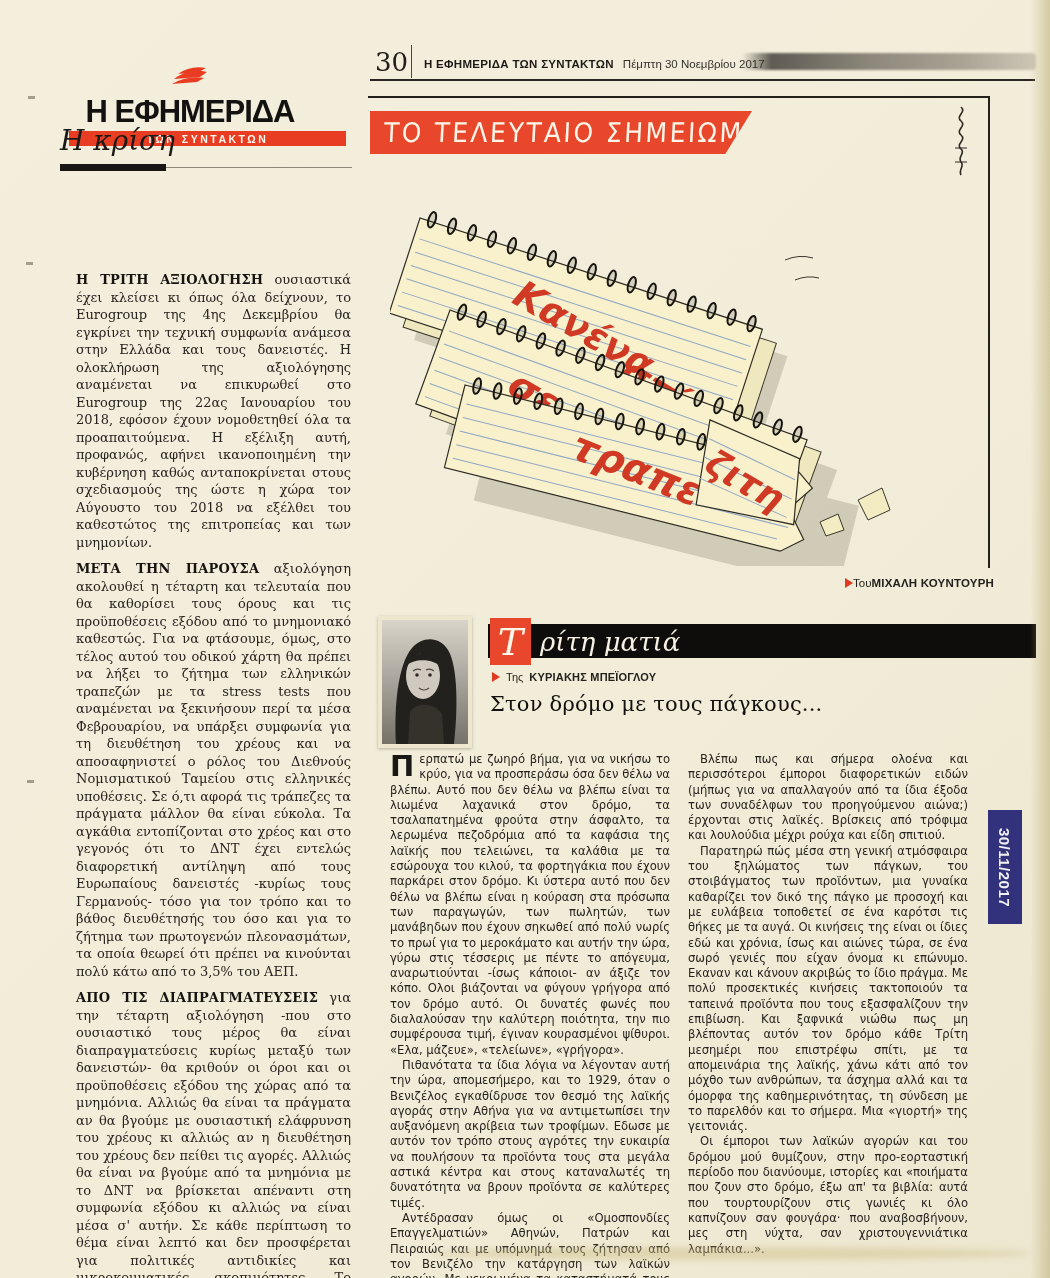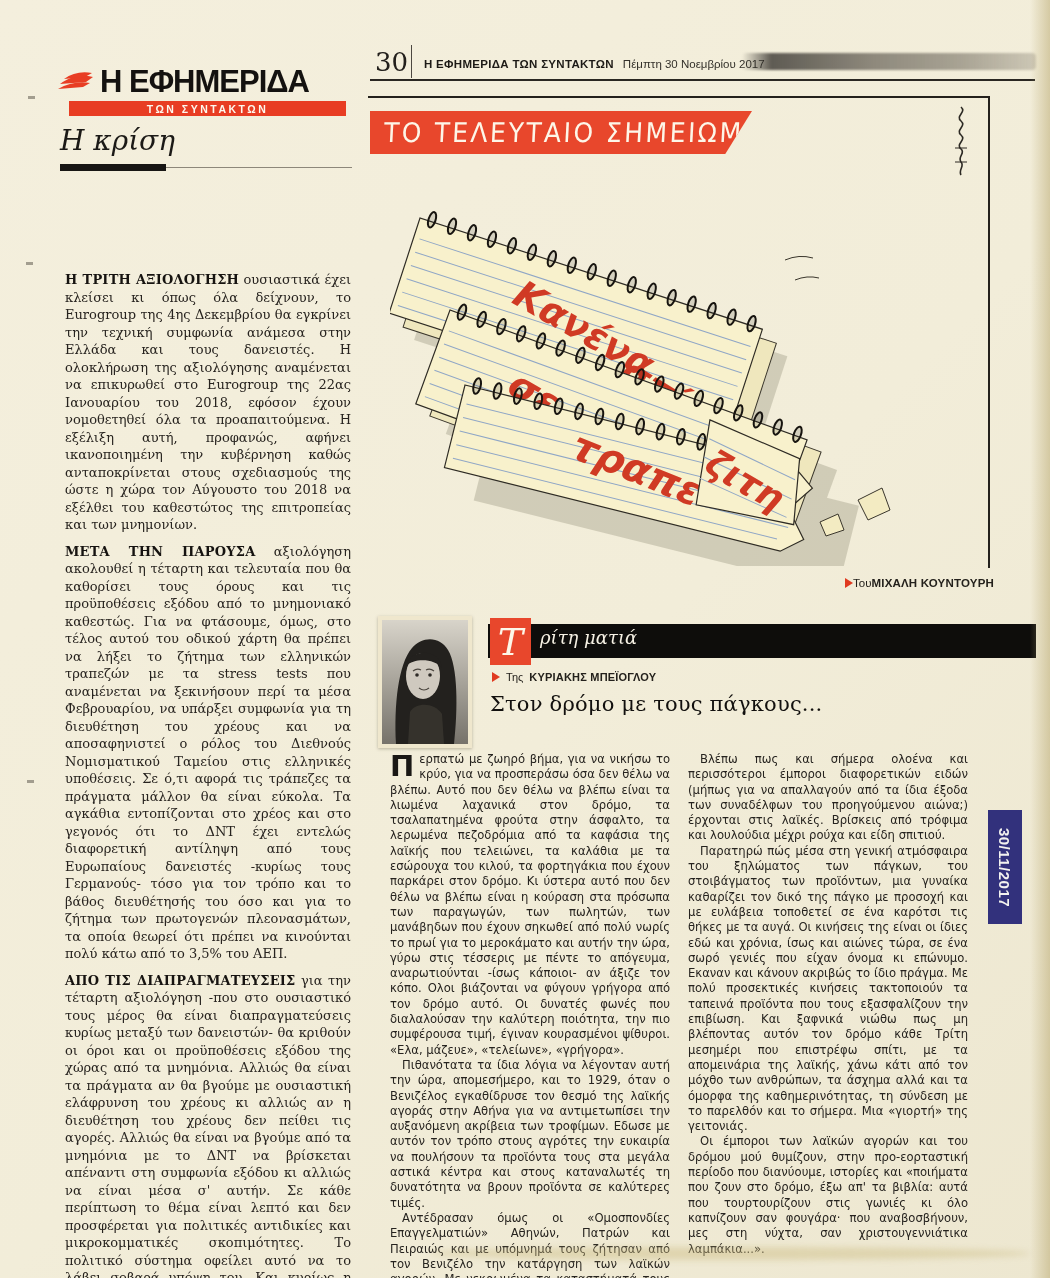--- a/index.html
+++ b/index.html
@@ -6,40 +6,40 @@
   #page{
     position:relative;width:1050px;height:1278px;margin:0 auto;
     background:linear-gradient(135deg,#f4efdd 0%,#f2edd9 55%,#ede7d0 100%);
     overflow:hidden;
     font-family:"Liberation Sans",sans-serif;color:#1c1a17;
   }
   .abs{position:absolute;}
 
   
   #logo{left:56px;top:64px;width:268px;}
-  .logo-row{display:flex;align-items:center;gap:4px;}
+  .logo-row{display:flex;align-items:center;gap:4px;flex-direction:column;}
   .logo-title{font-family:"Liberation Sans",sans-serif;font-weight:800;font-size:31px;
     letter-spacing:-1px;color:#141210;transform:scaleY(1.02);white-space:nowrap;}
   .logo-bar{margin:1px 0 0 13px;width:277px;height:15px;background:#e83d23;
     display:flex;align-items:center;justify-content:center;}
   .logo-bar span{color:#fdf8ee;font-size:10.5px;font-weight:700;letter-spacing:2.5px;}
 
   
   #section-label{left:60px;top:124px;font-family:"DejaVu Serif","Liberation Serif",serif;
     font-style:italic;font-size:28px;color:#1b1916;}
   #op-divider{left:60px;top:164px;width:292px;height:7px;}
   #op-divider .thick{position:absolute;left:0;top:0;width:106px;height:7px;background:#181614;}
   #op-divider .thin{position:absolute;left:106px;top:3px;width:186px;height:1px;background:#8d877a;}
   #op-headline{left:60px;top:186px;width:300px;margin:0;
     font-family:"DejaVu Serif","Liberation Serif",serif;font-weight:600;
     font-size:30px;line-height:1.1;color:#12100e;}
   #op-body{left:60px;top:271px;width:291px;
     font-family:"DejaVu Serif","Liberation Serif",serif;
     font-size:13px;line-height:17.5px;text-align:justify;color:#27231f;}
-  #op-body p{margin:0 0 9px 5px;}
+  #op-body p{margin:0 0 9px 16px;}
   .op-lead{font-weight:700;color:#161310;letter-spacing:.2px;}
 
   
   #pagenum{left:375px;top:47px;font-family:"DejaVu Serif","Liberation Serif",serif;
     font-size:26px;color:#23201c;}
   #head-vline{left:411px;top:45px;width:1px;height:33px;background:#4c4740;}
   #head-row{left:424px;top:58px;display:flex;align-items:flex-start;gap:9px;white-space:nowrap;}
   #head-title{font-size:11.5px;font-weight:700;letter-spacing:.3px;color:#1d1a16;}
   #head-date{font-size:11.5px;color:#33302a;}
   #head-rule{left:370px;top:79px;width:665px;height:2px;background:#2a2722;}
@@ -66,21 +66,21 @@
 
   
   #author-photo{left:378px;top:616px;width:86px;height:124px;background:#efe7cd;
     padding:4px;box-shadow:0 1px 3px rgba(80,70,40,.35);}
   #col-bar{left:488px;top:624px;width:548px;height:34px;background:#0e0d0b;}
   #col-initial{left:490px;top:618px;width:41px;height:47px;background:#e8472c;
     display:flex;align-items:center;justify-content:center;z-index:3;}
   #col-initial span{color:#fdf6e8;font-family:"DejaVu Serif","Liberation Serif",serif;
     font-style:italic;font-size:38px;line-height:1;}
   #col-section{left:540px;top:627px;color:#f6f1e4;z-index:3;
-    font-family:"DejaVu Serif","Liberation Serif",serif;font-style:italic;font-size:18px;}
+    font-family:"DejaVu Serif","Liberation Serif",serif;font-style:italic;font-size:26px;}
   #byline{left:492px;top:671px;display:flex;align-items:center;gap:6px;
     font-size:11px;color:#24211c;}
   #col-headline{left:490px;top:692px;margin:0;width:545px;
     font-family:"DejaVu Serif","Liberation Serif",serif;font-weight:500;
     font-size:21px;color:#12100e;letter-spacing:.2px;}
 
   
   .body-col{top:752px;width:280px;font-family:"DejaVu Sans",sans-serif;
     font-size:11.6px;line-height:15.3px;text-align:justify;color:#26231f;}
   #bcol1{left:390px;}

